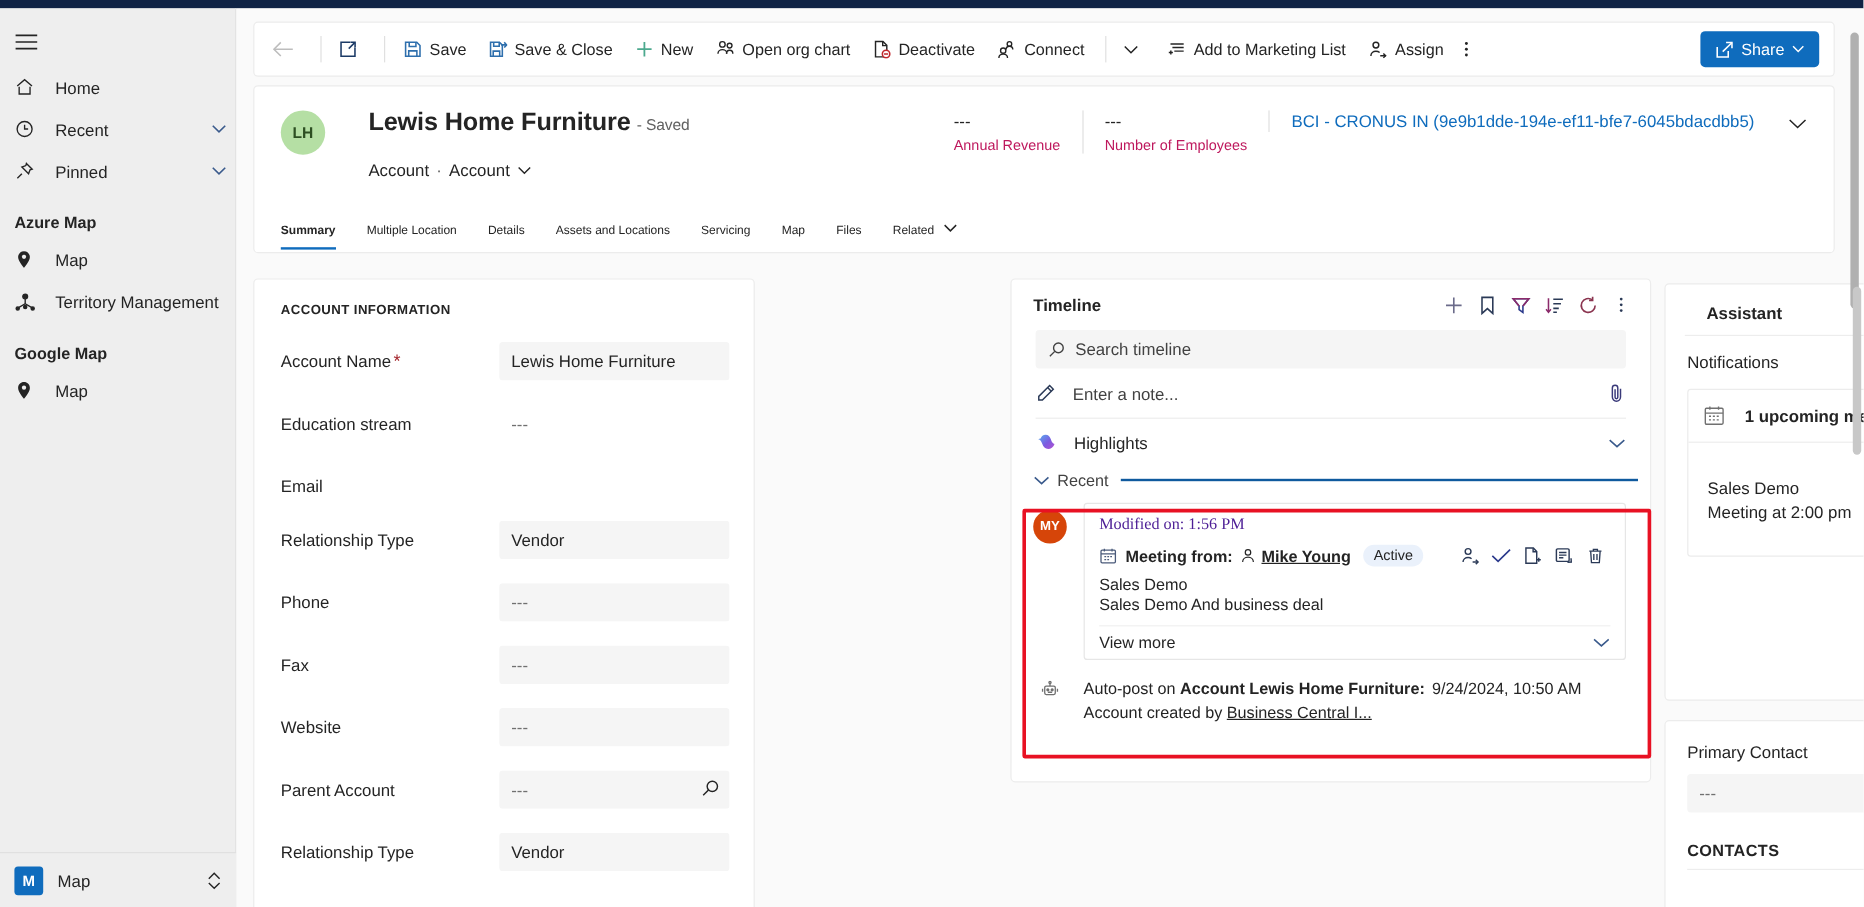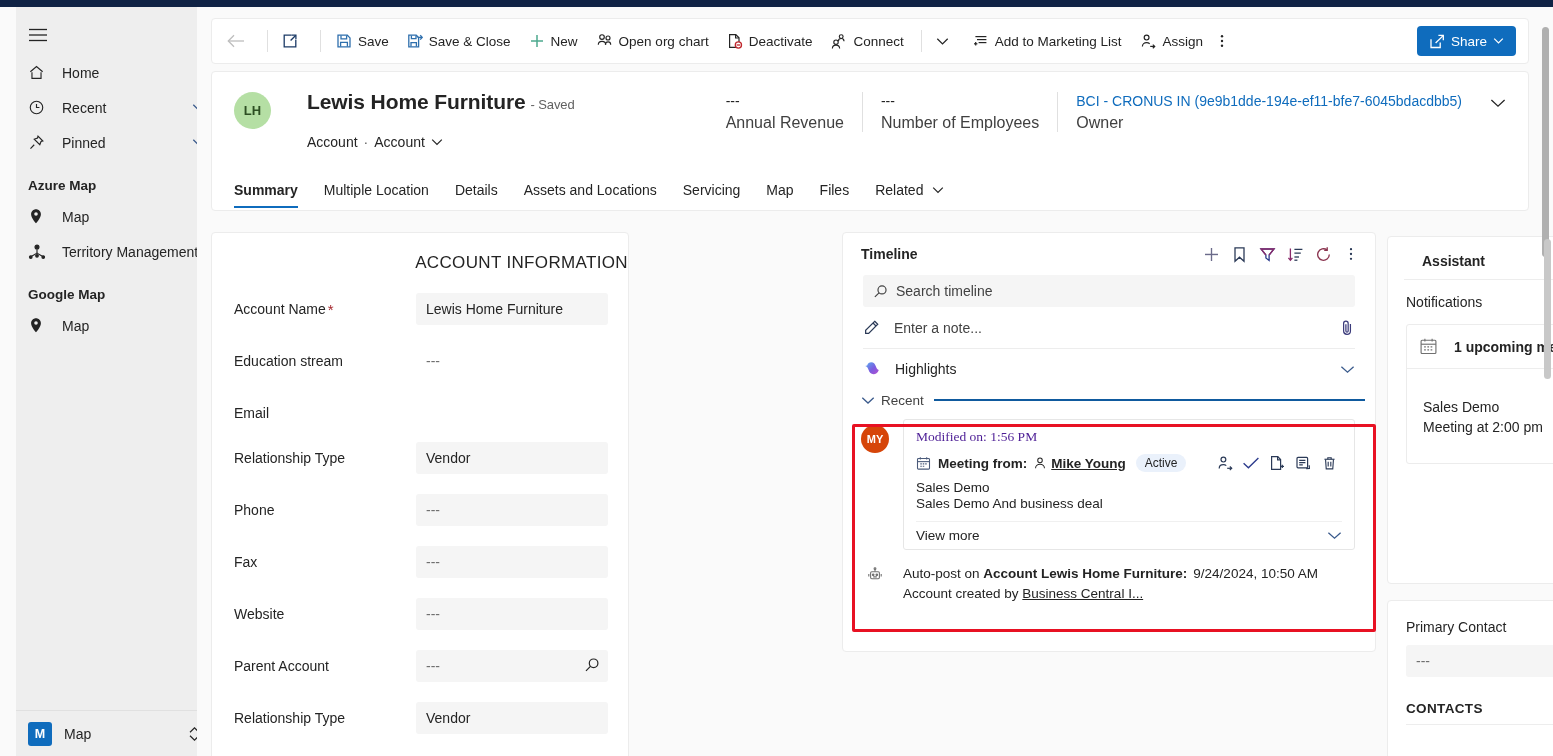--- a/index.html
+++ b/index.html
@@ -11,21 +11,21 @@
     background: #fafafa;
     color: #242424;
   }
   #app { position: relative; width: 1553px; height: 756px; }
 
   
   .topstrip { position:absolute; left:0; top:0; width:1553px; height:7px; background:#102345; }
 
   
   .sidebar {
-    position:absolute; left:16px; top:7px; width:197px; height:749px;
+    position:absolute; left:0; top:7px; width:197px; height:749px;
     background:#eeeeee; border-right:1px solid #e0e0e0;
   }
   .hamburger { width:44px; height:40px; margin-top:8px; display:flex; align-items:center; justify-content:center; cursor:pointer;}
   .hamburger svg { display:block; }
   .nav-item {
     display:flex; align-items:center; height:35px; padding-left:12px; cursor:pointer;
     font-size:14px; color:#242424; position:relative;
   }
   .nav-ico { width:24px; height:20px; display:flex; align-items:center; justify-content:flex-start; margin-right:10px; flex:0 0 24px;}
   .nav-ico svg { display:block; }
@@ -86,40 +86,40 @@
   .rh-title { font-size:21px; font-weight:600; letter-spacing:-0.1px; }
   .rh-saved { font-size:13px; color:#616161; font-weight:400; margin-left:5px; }
   .rh-breadcrumb { font-size:14px; color:#242424; margin-top:20px; display:flex; align-items:center; }
   .rh-breadcrumb .bc { cursor:pointer; }
   .rh-breadcrumb .dot { margin:0 6px; color:#616161; }
   .rh-stats { margin-left:auto; display:flex; align-items:flex-start; padding-top:2px; }
   .stat { padding:0 18px; border-left:1px solid #e0e0e0; }
   .stat:first-child { border-left:none; }
   .stat .v { font-size:14px; color:#242424; line-height:18px; }
   .stat .v.link { color:#0f6cbd; cursor:pointer; }
-  .stat .l { font-size:16px; color:#404040; margin-top:4px; }
+  .stat .l { font-size:12px; color:#be185d; margin-top:4px; }
   .rh-chev { margin-left:10px; padding-top:6px; cursor:pointer; }
 
   .tabs { display:flex; align-items:flex-end; padding:0 22px; margin-top:14px; height:44px; }
   .tab {
-    font-size:14px; color:#242424; padding:0 0 10px 0; margin-right:26px; cursor:pointer;
+    font-size:10px; color:#242424; padding:0 0 10px 0; margin-right:26px; cursor:pointer;
     position:relative; white-space:nowrap;
   }
   .tab.active { font-weight:700; }
   .tab.active:after {
     content:""; position:absolute; left:0; right:0; bottom:0; height:2.5px; background:#0f6cbd;
   }
   .tab .tchev { display:inline-block; margin-left:5px; vertical-align:1px;}
 
   
   .col-left {
     position:absolute; left:14px; top:225px; width:418px; height:600px;
     background:#ffffff; border:1px solid #ececec; border-radius:4px; overflow:hidden;
   }
-  .sect-title { font-size:17px; font-weight:400; letter-spacing:0.35px; padding:20px 0 0 22px;text-align:right; }
+  .sect-title { font-size:11px; font-weight:700; letter-spacing:0.35px; padding:20px 0 0 22px; }
   .field { display:flex; align-items:flex-start; padding:0 20px 0 22px; margin-top:20px; }
   .field .fl { width:182px; font-size:14px; color:#242424; padding-top:7px; line-height:18px; }
   .req { color:#a4262c; font-size:15px; margin-left:2px; position:relative; top:1px; }
   .fv { flex:1 1 auto; position:relative; }
   .inp {
     background:#f5f5f5; border:none; border-bottom:1px solid transparent; border-radius:3px;
     height:32px; display:flex; align-items:center; padding:0 10px; font-size:14px; color:#242424;
     cursor:text;
   }
   .inp.empty { color:#707070; }
@@ -526,21 +526,20 @@
           <div class="stat">
             <div class="v">---</div>
             <div class="l">Annual Revenue</div>
           </div>
           <div class="stat">
             <div class="v">---</div>
             <div class="l">Number of Employees</div>
           </div>
           <div class="stat">
             <div class="v link">BCI - CRONUS IN (9e9b1dde-194e-ef11-bfe7-6045bdacdbb5)</div>
-            <div class="l">Owner</div>
           </div>
           <div class="rh-chev">
             <svg class="icon" width="16" height="10" viewBox="0 0 16 10" fill="none" stroke="#242424" stroke-width="1.25">
                 <path d="M1.4 2 8 8.2 14.6 2"></path>
               </svg>
           </div>
         </div>
       </div>
 
       <div class="tabs">

